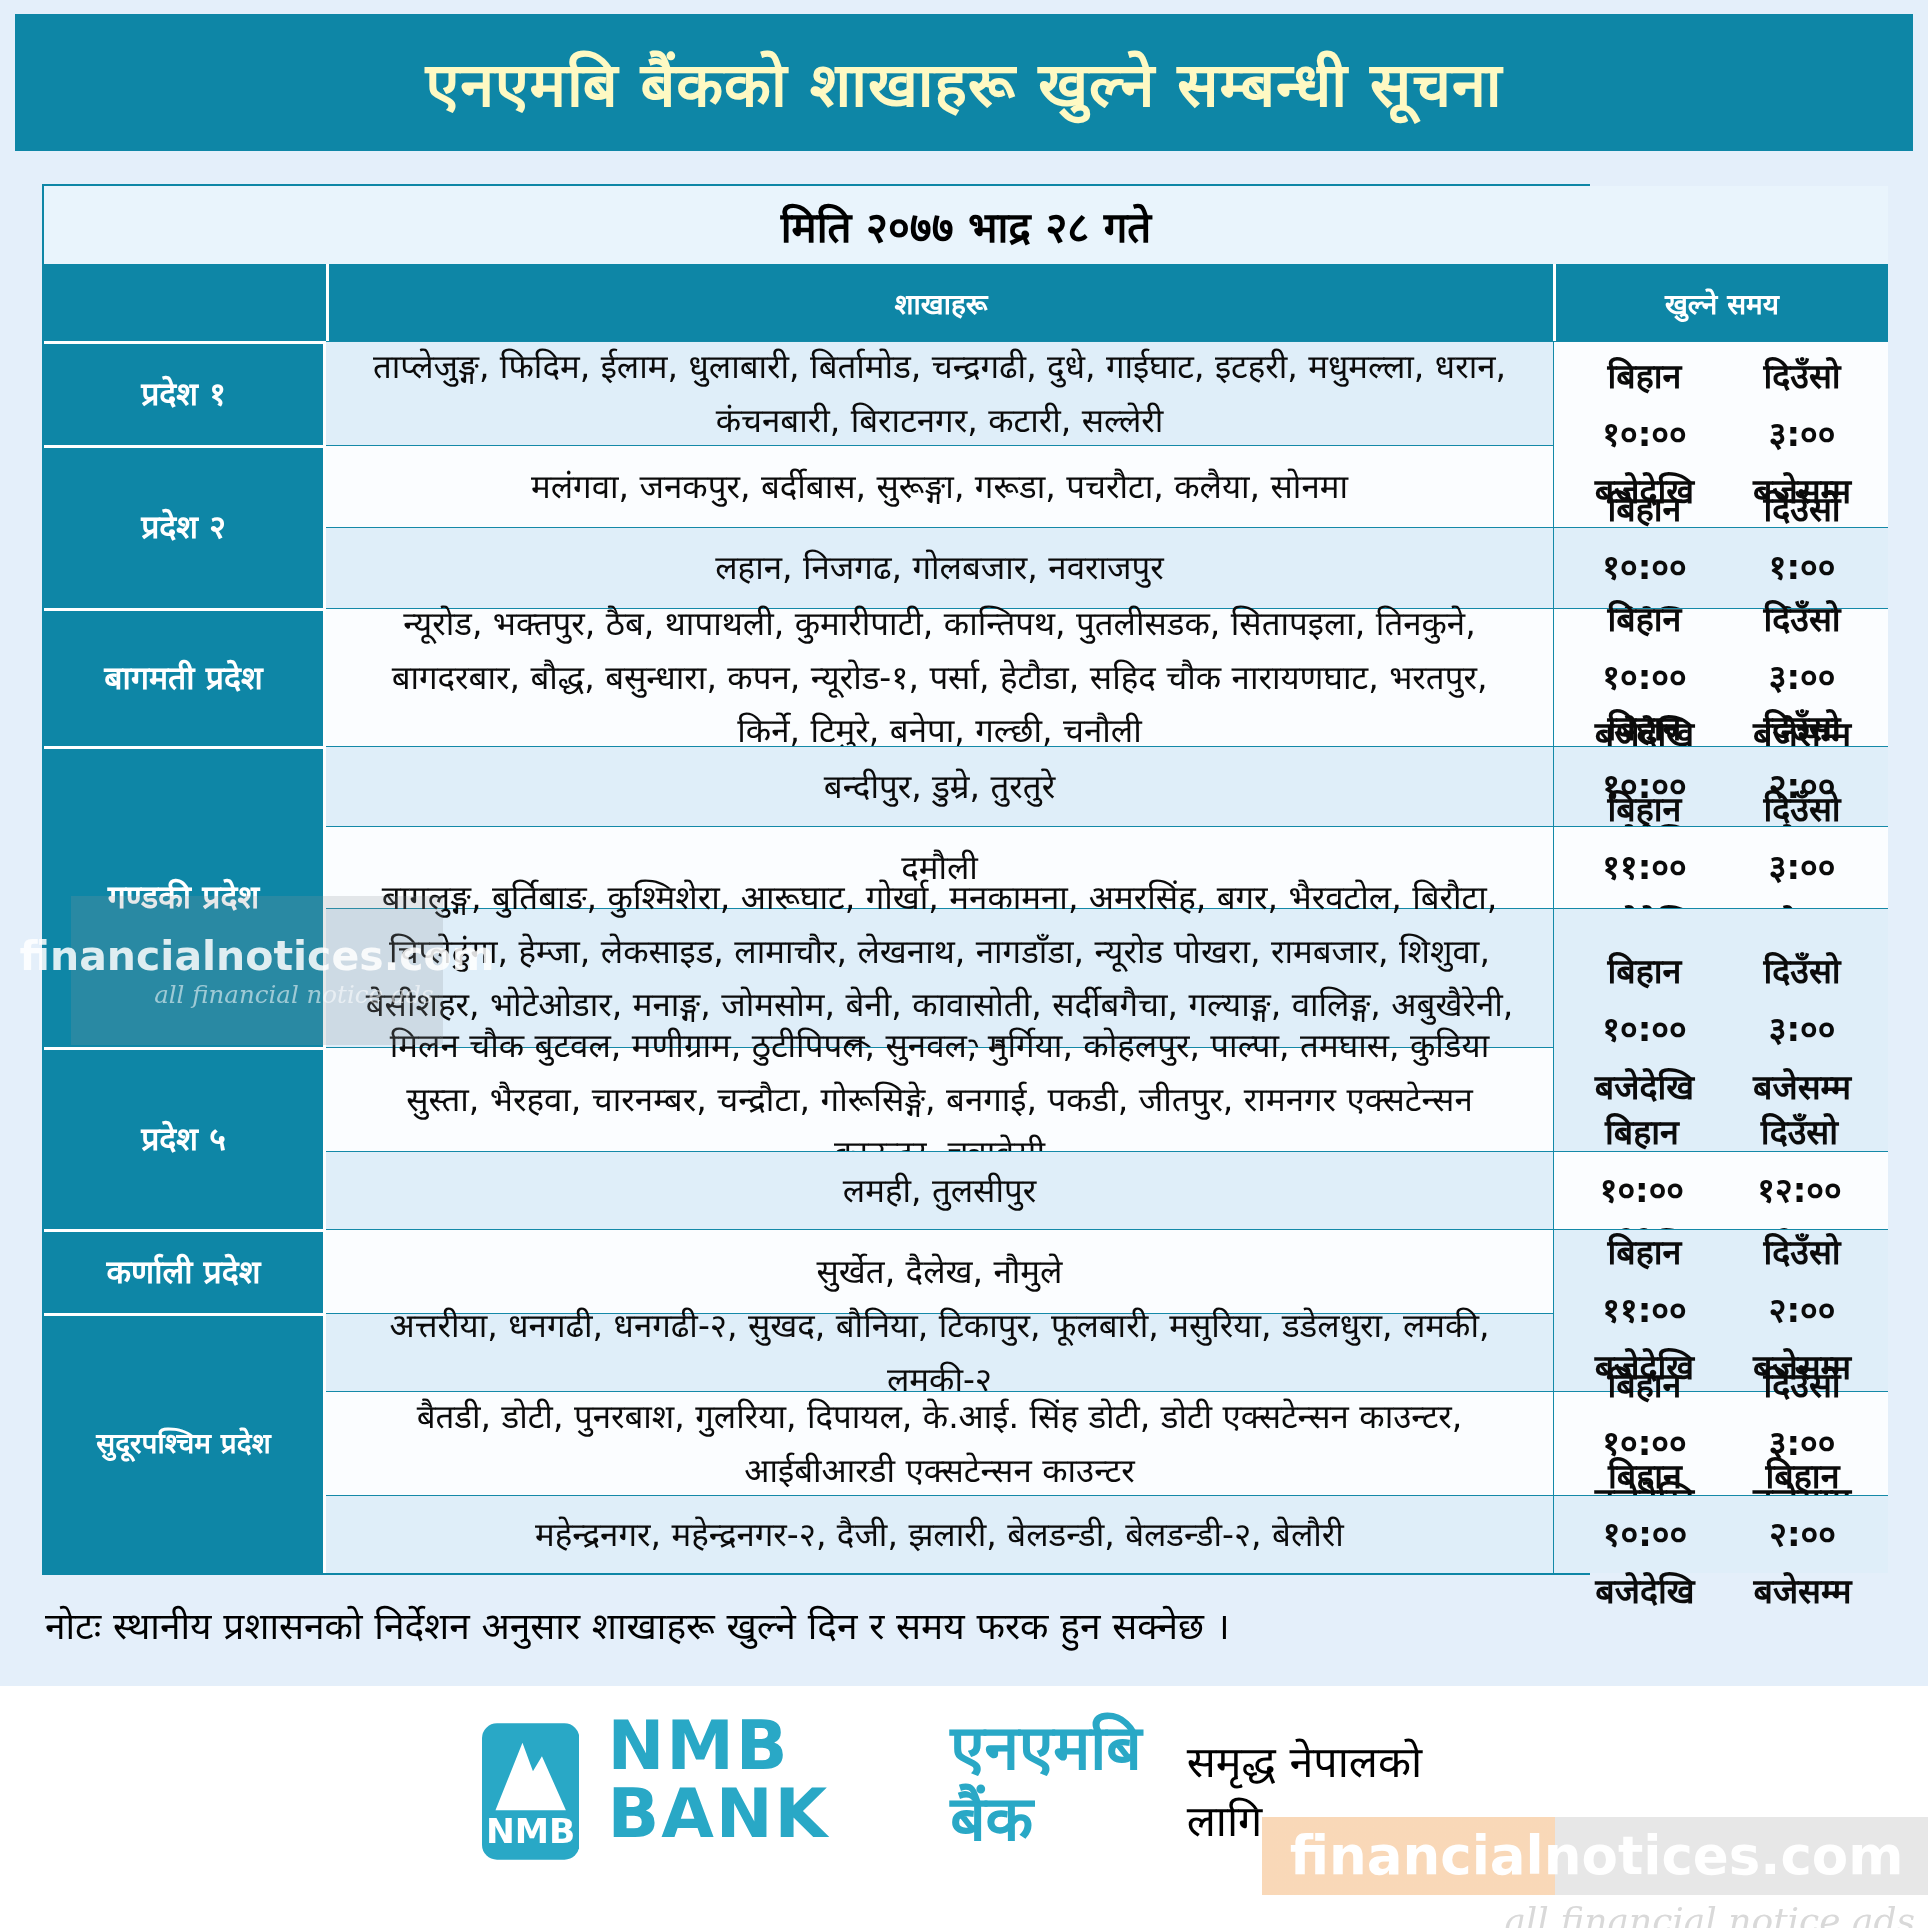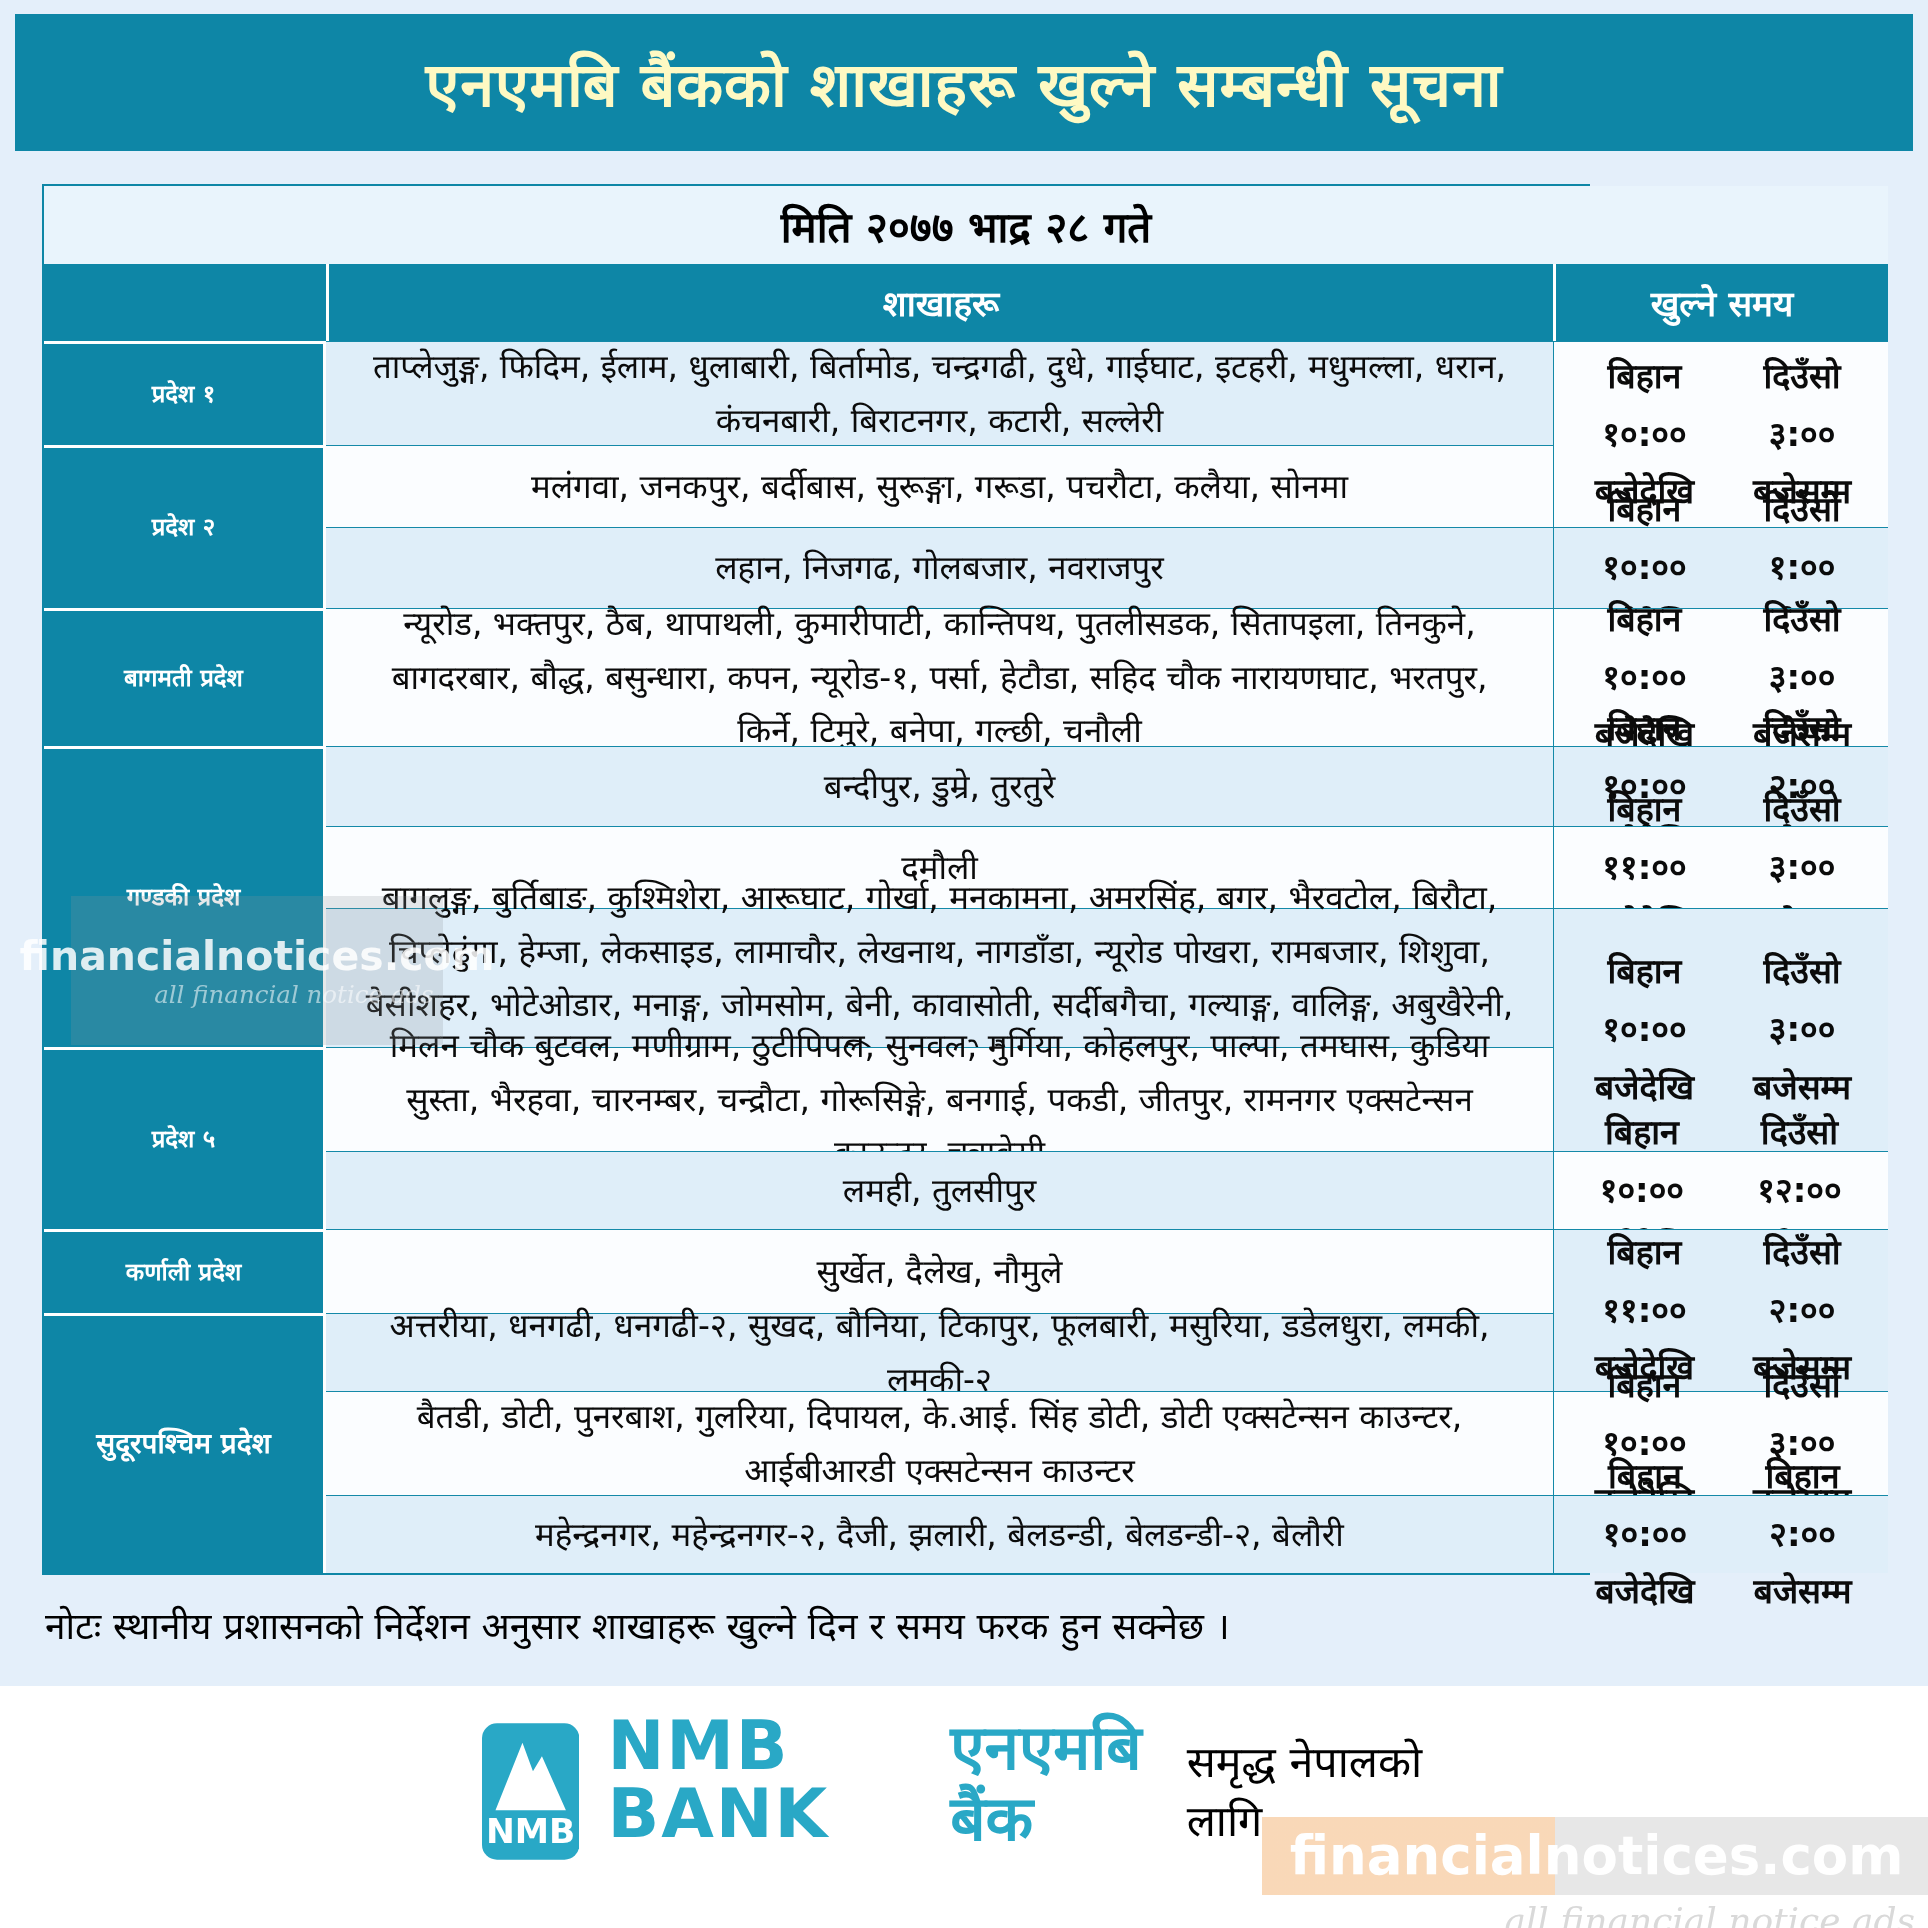--- a/index.html
+++ b/index.html
@@ -12,26 +12,26 @@
           display:flex;align-items:center;justify-content:center;}
   .banner-title{color:#fef9c3;font-size:61px;font-weight:bold;letter-spacing:0.9px;}
 
   .ntable{position:absolute;left:42px;top:184px;width:1548px;border:2.8px solid #0e86a6;
           display:grid;box-sizing:border-box;background:#fde047;
           grid-template-columns:282px 1227px 335px;
           grid-template-rows:78px 77px 104px 82px 81px 138px 80px 82px 139px 104px 78px 84px 78px 104px 78px;}
   .cell{box-sizing:border-box;display:flex;align-items:center;justify-content:center;text-align:center;}
 
   .c-date{grid-area:1/1/2/4;background:#e9f4fc;color:#000;font-size:42px;font-weight:bold;}
-  .c-head{background:#0e86a6;color:#fff;font-size:35px;font-weight:bold;}
+  .c-head{background:#0e86a6;color:#fff;font-size:28px;font-weight:bold;}
   .h1{grid-area:2/1/3/2;}
   .h2{grid-area:2/2/3/3;border-left:3.8px solid #fff;}
   .h3{grid-area:2/3/3/4;border-left:3.8px solid #fff;}
 
-  .c-region{background:#0e86a6;color:#fff;font-size:24px;font-weight:bold;
+  .c-region{background:#0e86a6;color:#fff;font-size:32px;font-weight:bold;
             border-top:3.8px solid #ffffff;border-right:3.8px solid #ffffff;line-height:1.3;padding:0 5.6px;}
   .rg-small{font-size:28px;}
 
   .c-branch{color:#0b0b0b;font-size:33px;line-height:1.62;padding:7.5px 32px;border-top:1.9px solid #1489a8;}
   .c-time{color:#0b0b0b;font-size:34px;font-weight:bold;line-height:1.7;flex-direction:row;
           border-top:1.9px solid #1489a8;border-left:1.9px solid #1489a8;padding:0 9.4px;}
   .bg-l{background:#dfeef9;}
   .bg-w{background:#fbfdff;}
 
   .note{position:absolute;left:45px;top:1599px;width:1789px;color:#000;font-size:37px;}

